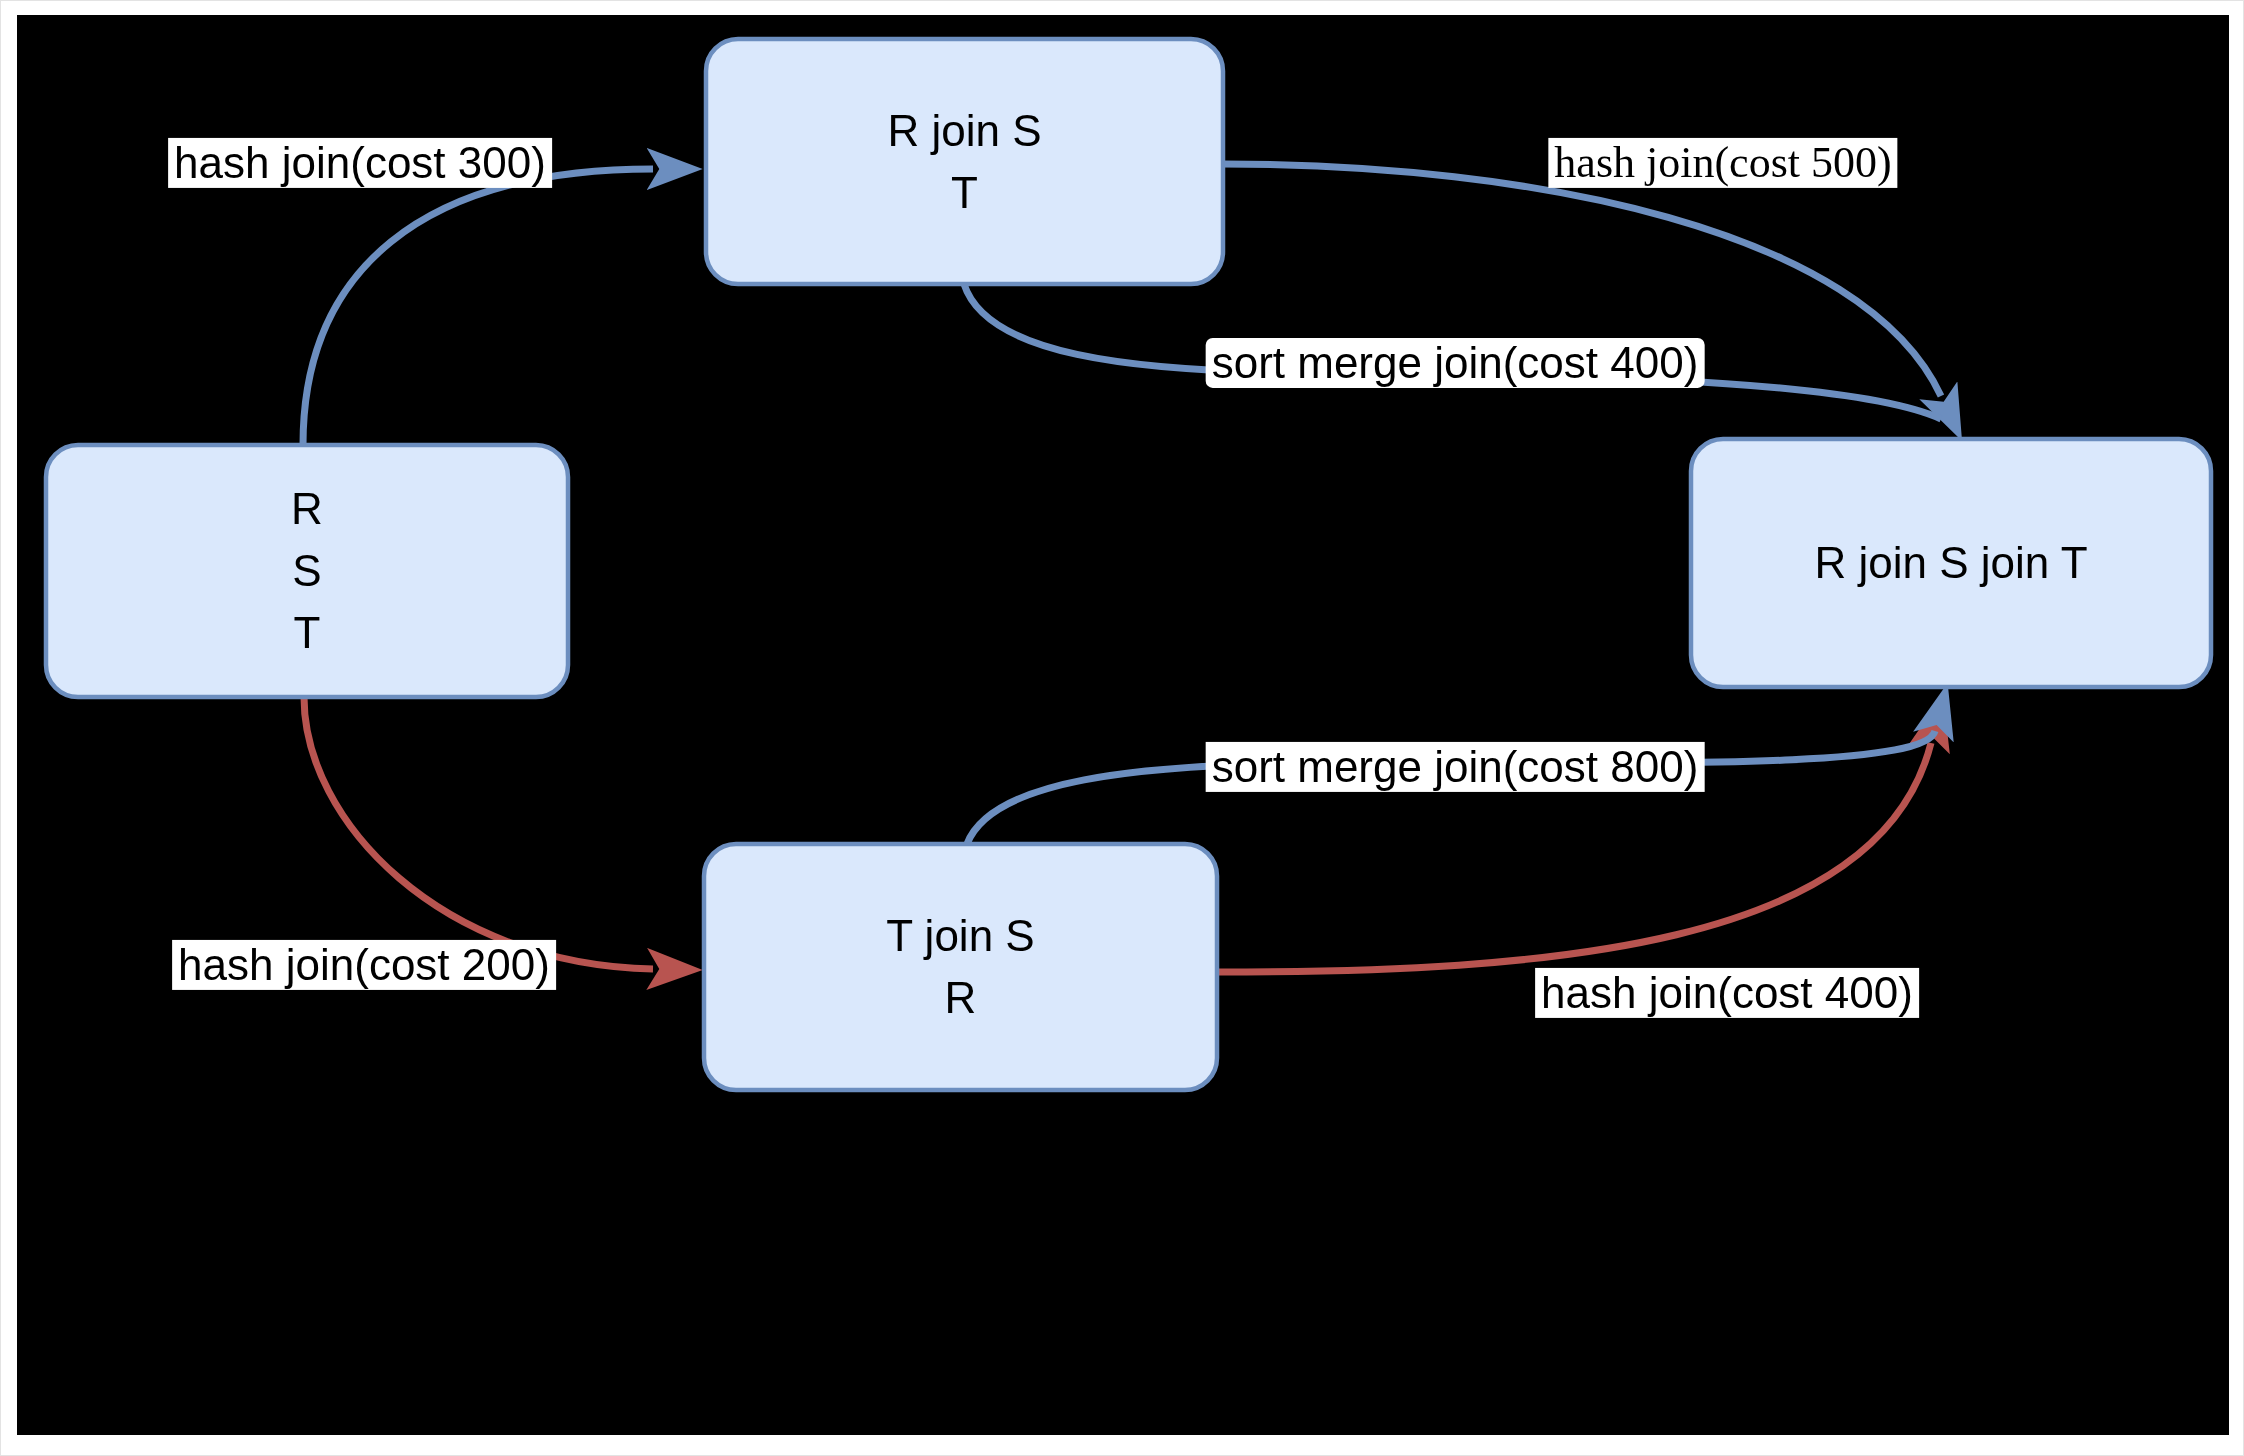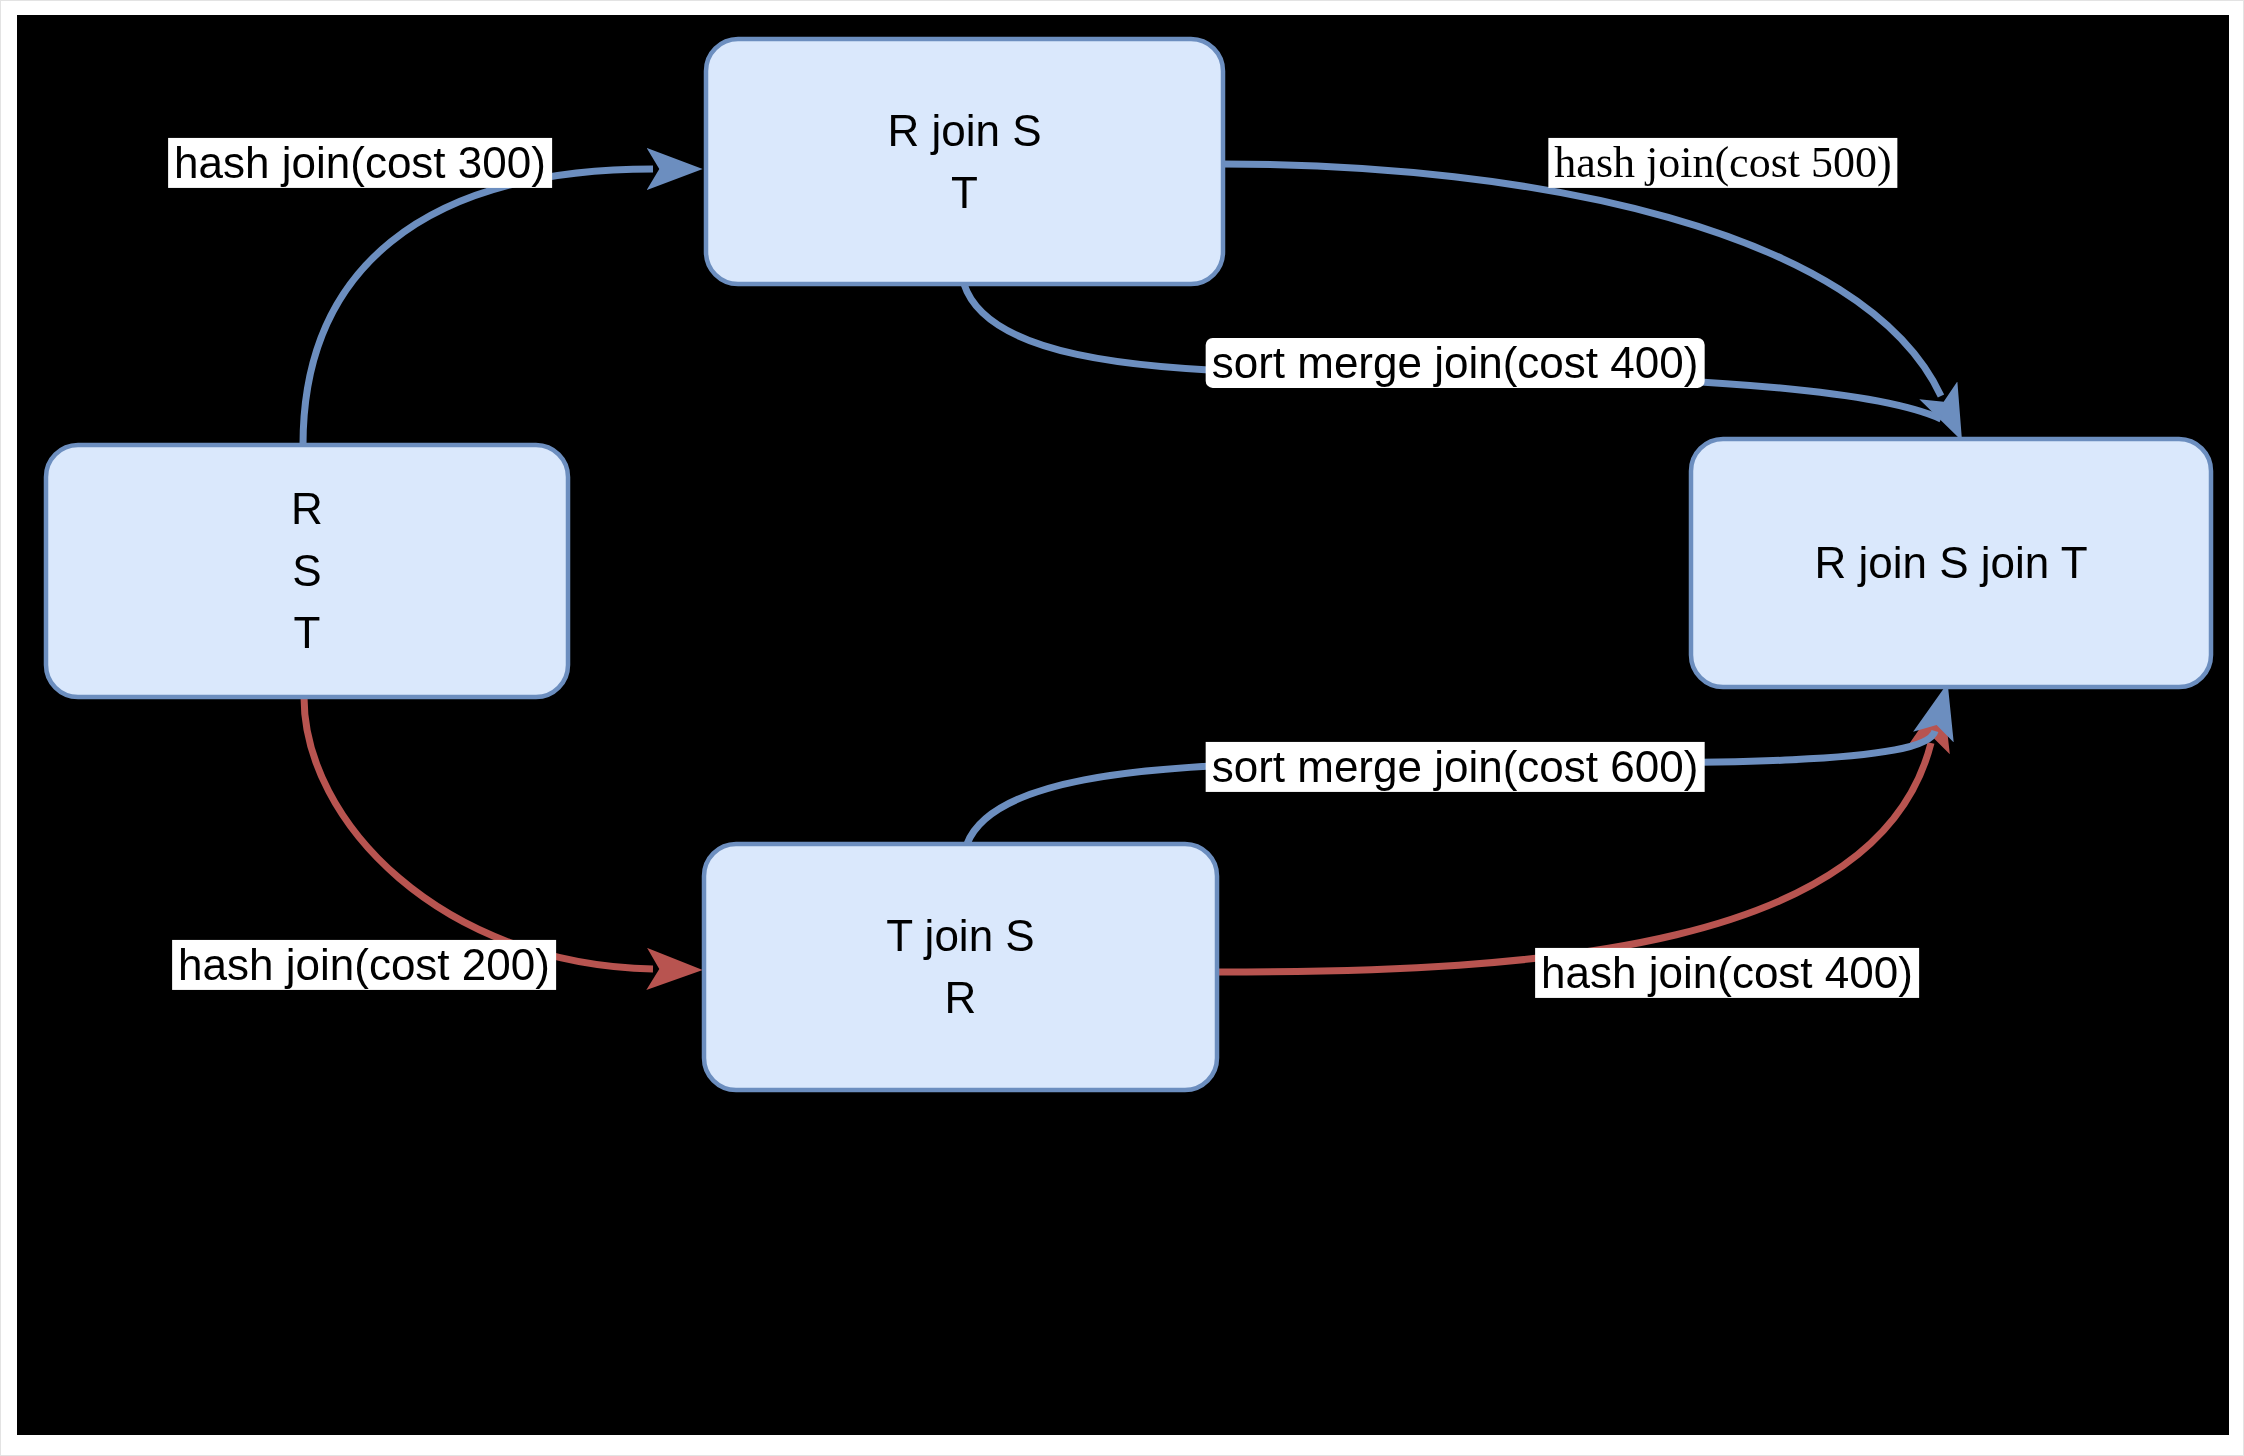--- a/index.html
+++ b/index.html
@@ -92,16 +92,16 @@
           <rect x="1690" y="438" width="520" height="248" rx="32" ry="32" fill="#dae8fc" stroke="#6c8ebf" stroke-width="4.5"></rect>
           <text class="node-text" fill="#000000"><tspan x="1950" y="577">R join S join T</tspan></text>
         </g>
       </g>
   </svg>
   <div id="edge-labels">
       <div class="edge-label" style="left: 359px; top: 162px; background: rgb(255, 255, 255); color: rgb(0, 0, 0);">hash join(cost 300)</div>
       <div class="edge-label" style="left: 1722px; top: 162px; background: rgb(255, 255, 255); color: rgb(0, 0, 0); font-family: Liberation Serif, serif;">hash join(cost 500)</div>
       <div class="edge-label" style="left: 1454px; top: 362px; background: rgb(255, 255, 255); color: rgb(0, 0, 0); border-radius: 7px;">sort merge join(cost 400)</div>
       <div class="edge-label" style="left: 363px; top: 964px; background: rgb(255, 255, 255); color: rgb(0, 0, 0);">hash join(cost 200)</div>
-      <div class="edge-label" style="left: 1726px; top: 972px; background: rgb(255, 255, 255); color: rgb(0, 0, 0);">hash join(cost 400)</div>
-      <div class="edge-label" style="left: 1454px; top: 766px; background: rgb(255, 255, 255); color: rgb(0, 0, 0);">sort merge join(cost 600)</div>
+      <div class="edge-label" style="left: 1726px; top: 992px; background: rgb(255, 255, 255); color: rgb(0, 0, 0);">hash join(cost 400)</div>
+      <div class="edge-label" style="left: 1454px; top: 766px; background: rgb(255, 255, 255); color: rgb(0, 0, 0);">sort merge join(cost 800)</div>
     </div>
 </div>
 
 </body></html>

